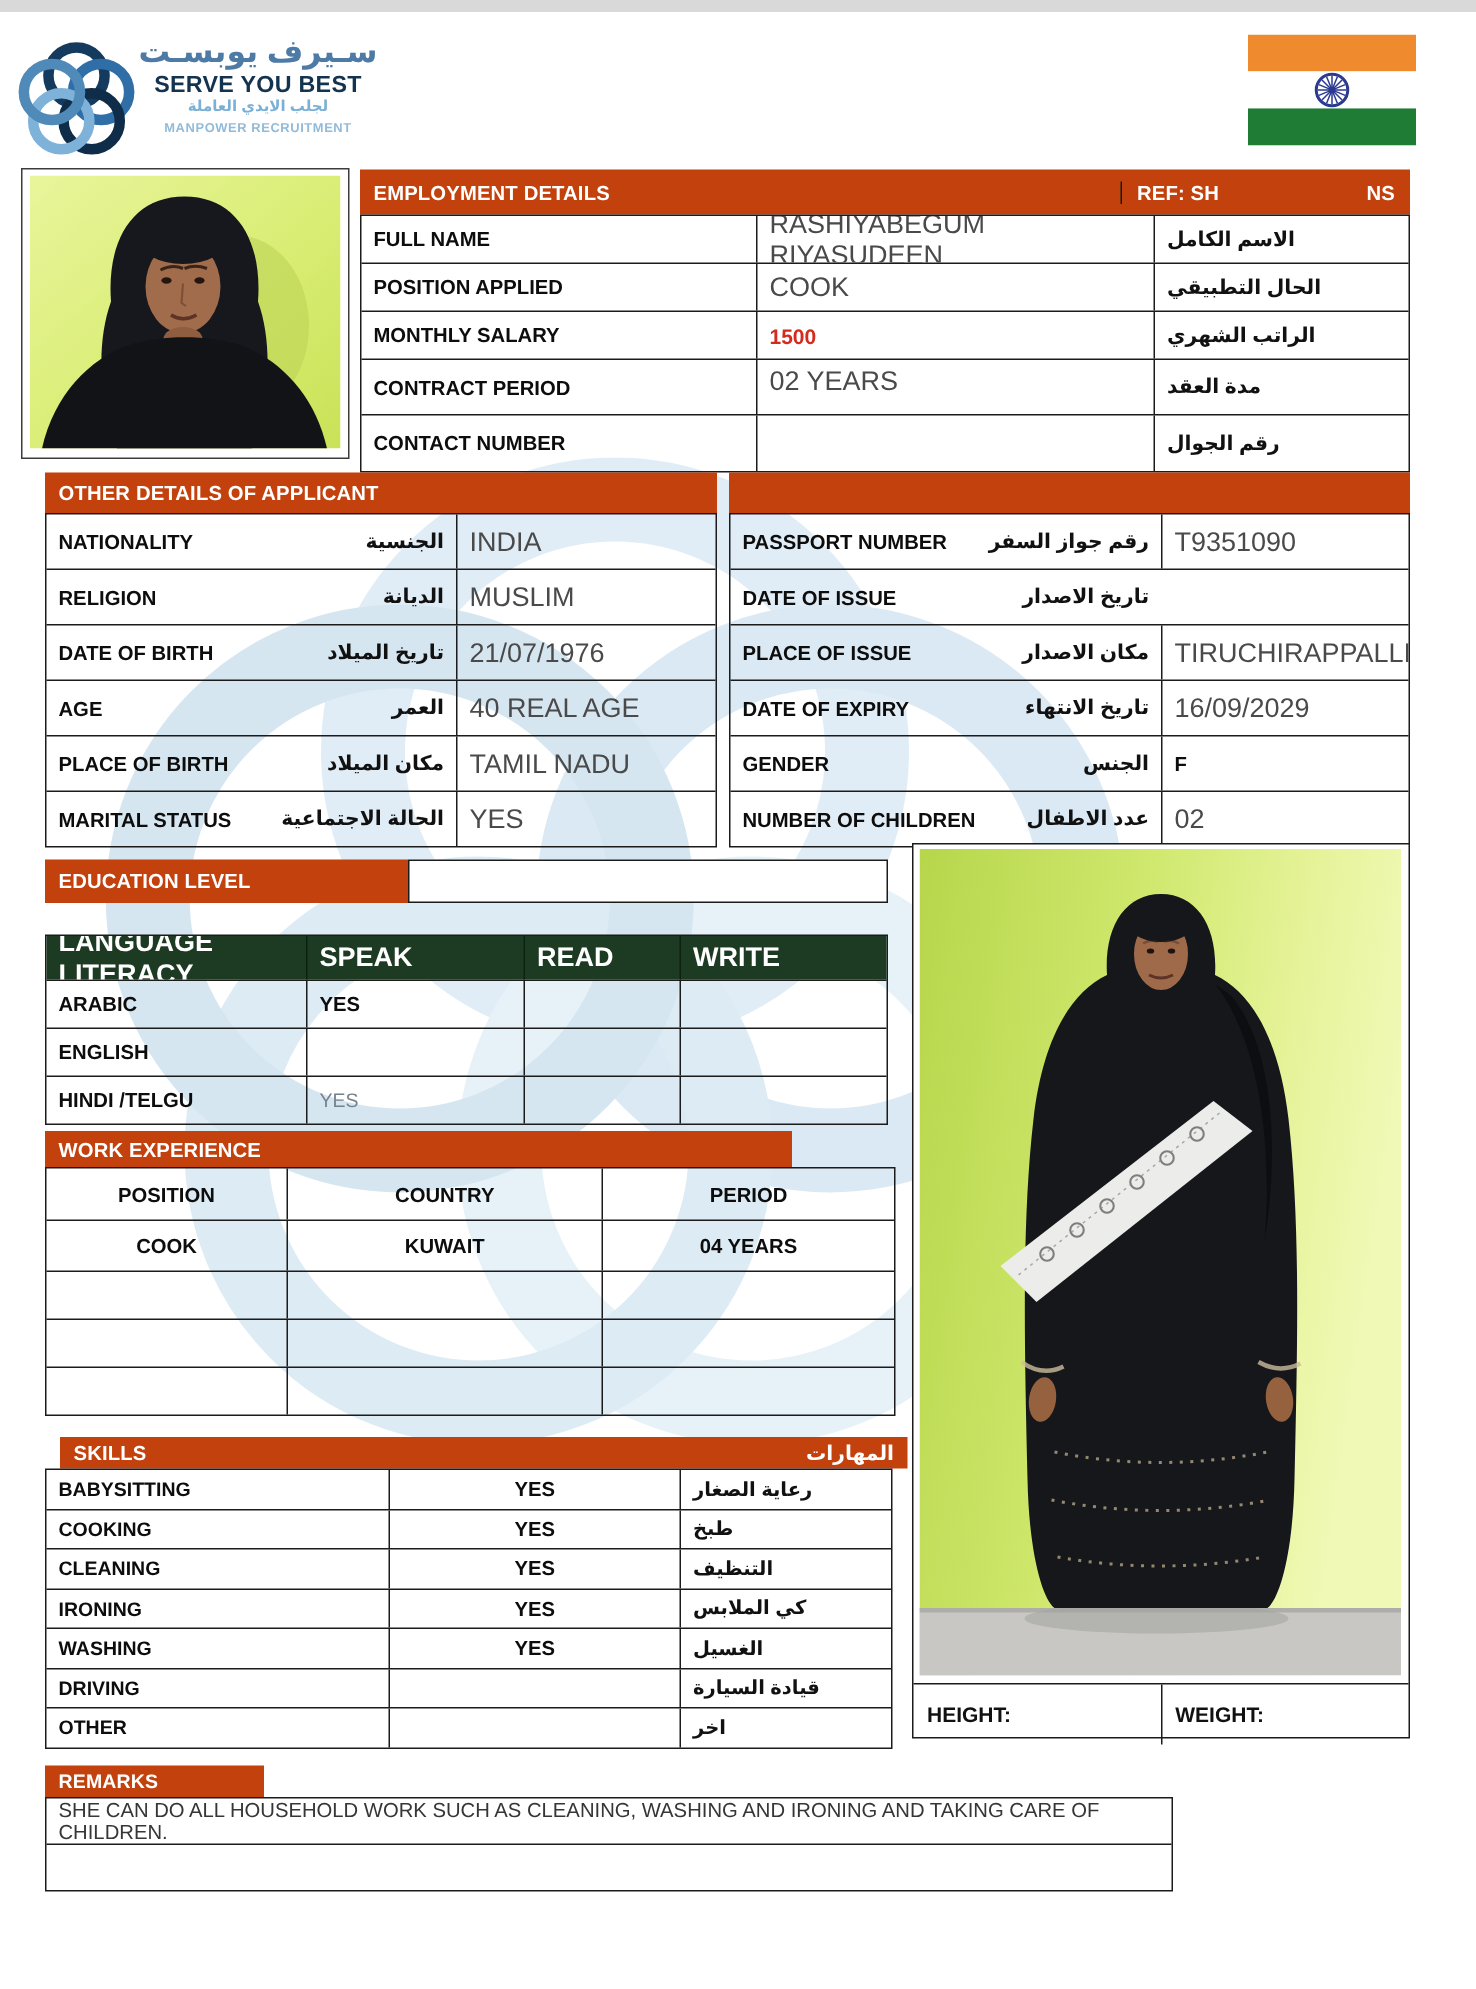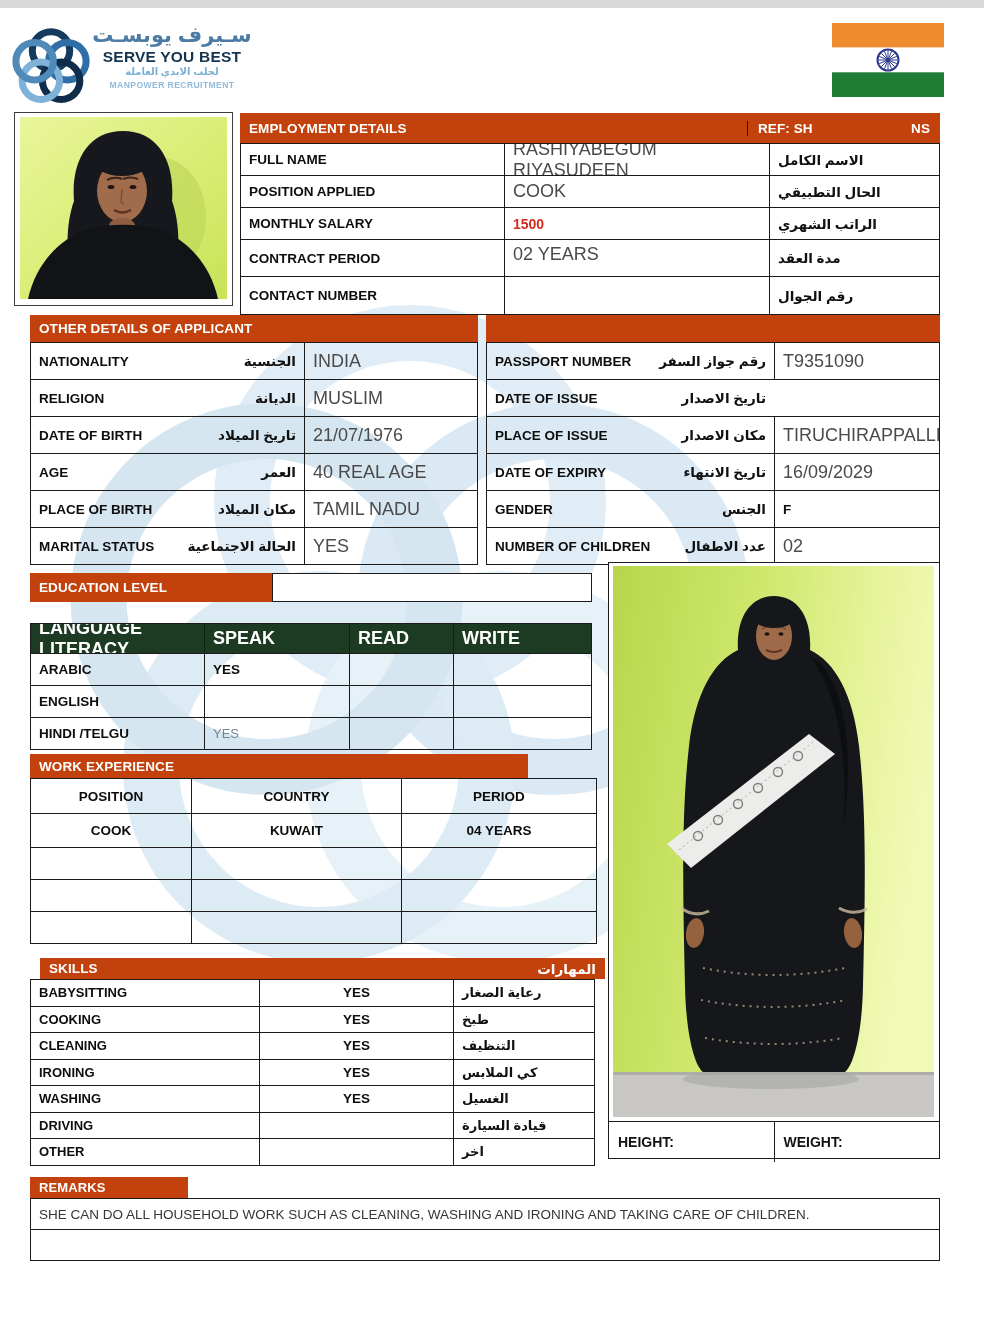--- a/index.html
+++ b/index.html
@@ -415,24 +415,24 @@
           <path d="M92,472 q68,12 138,0"></path>
         </g>
       </svg>
     </div>
     <div class="hw-row">
       <div class="hw-c">HEIGHT:</div>
       <div class="hw-c">WEIGHT:</div>
     </div>
   </div>
 
-  <div class="abs gbar" style="left:30px;top:1177px;width:158px;height:21px;font-size:13px;">
+  <div class="abs gbar" style="left:30px;top:1177px;width:146px;height:21px;font-size:13px;">
     <span>REMARKS</span>
   </div>
-  <div class="abs tbl" style="left:30px;top:1198px;width:910px;background:#fff;text-align:right;">
+  <div class="abs tbl" style="left:30px;top:1198px;width:752px;background:#fff;">
     <div class="row" style="height:30px;">
       <div class="c remtext" style="flex:1;">SHE CAN DO ALL HOUSEHOLD WORK SUCH AS CLEANING, WASHING AND IRONING AND TAKING CARE OF CHILDREN.</div>
     </div>
     <div class="row" style="height:30px;">
       <div class="c" style="flex:1;"></div>
     </div>
   </div>
 
 
 </div>

